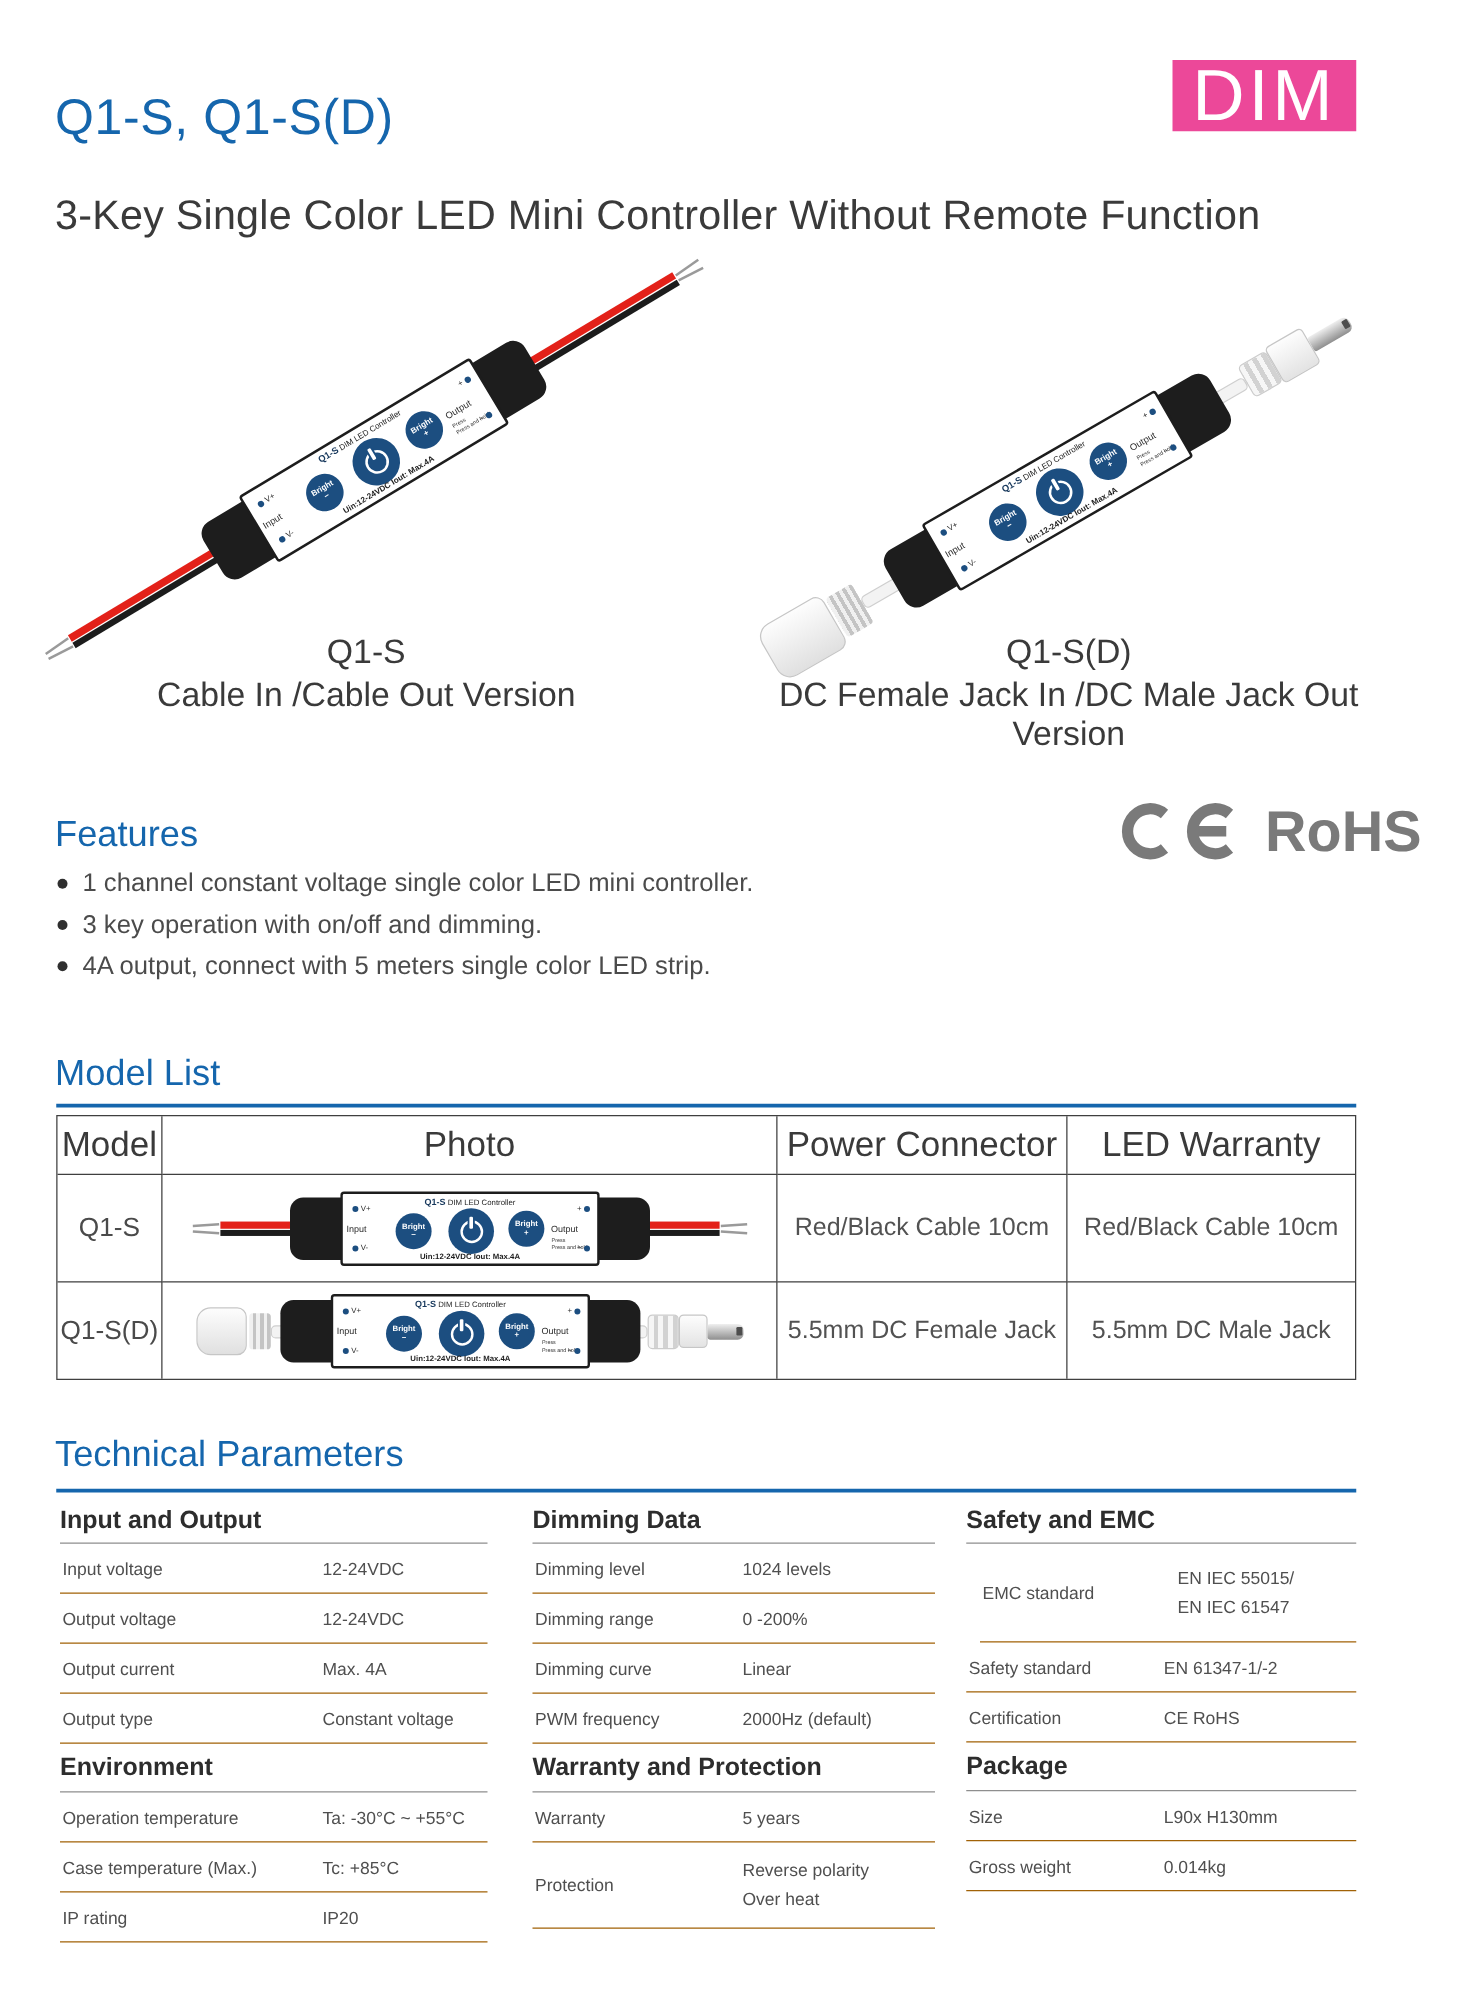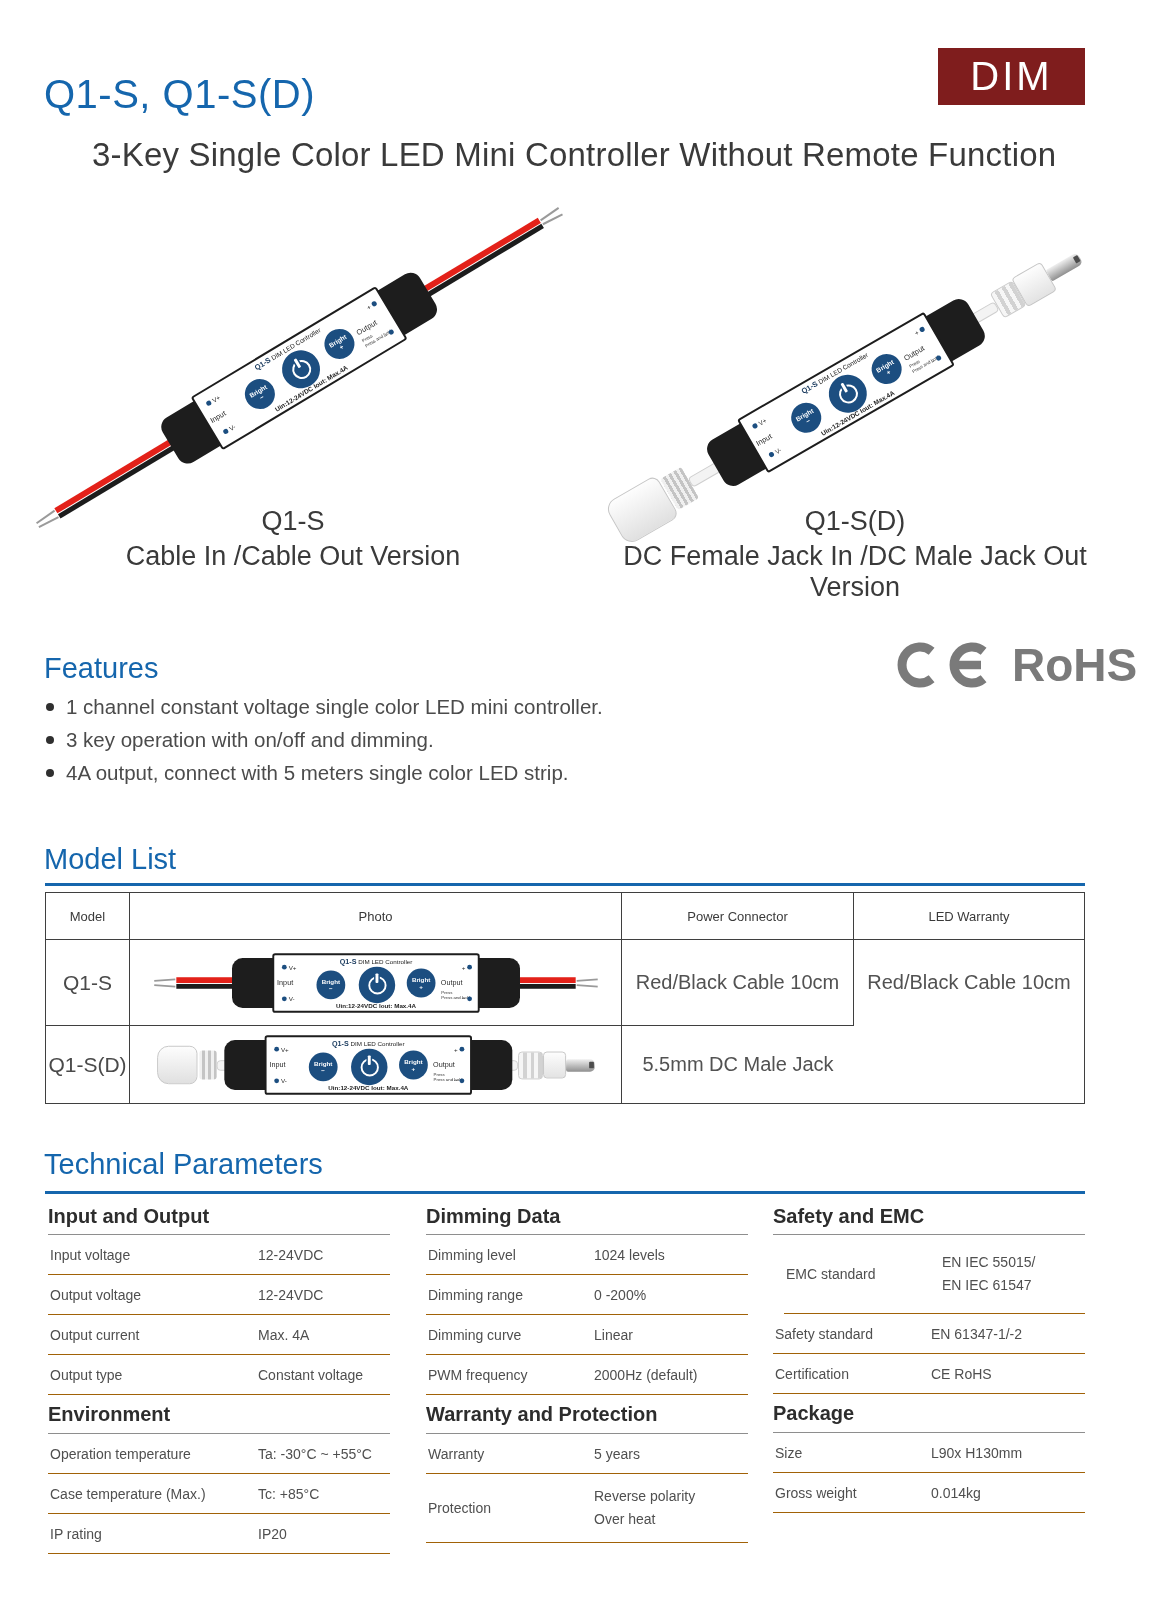--- a/index.html
+++ b/index.html
@@ -1,23 +1,23 @@
 <!DOCTYPE html>
 <html><head>
 <meta charset="utf-8">
 <style>
   html,body{margin:0;padding:0;background:#fff;}
   body{width:1170px;height:1613px;position:relative;font-family:"Liberation Sans",sans-serif;overflow:hidden;}
 
   
-  .dim-badge{position:absolute;left:938px;top:48px;width:147px;height:57px;background:#7f1d1d;
-    display:flex;align-items:center;justify-content:center;color:#fff;font-size:40px;
+  .dim-badge{position:absolute;left:938px;top:48px;width:147px;height:57px;background:#ec4899;
+    display:flex;align-items:center;justify-content:center;color:#fff;font-size:58px;
     letter-spacing:3px;font-weight:400;}
   .page-title{position:absolute;left:44px;top:72px;font-size:40px;color:#1566ad;letter-spacing:.5px;}
-  .page-subtitle{position:absolute;left:44px;top:136px;font-size:33px;color:#3a3a3a;letter-spacing:.2px;margin-left:48px;}
+  .page-subtitle{position:absolute;left:44px;top:153px;font-size:33px;color:#3a3a3a;letter-spacing:.2px;}
 
   
   .device{position:relative;width:300px;height:62px;flex:0 0 auto;z-index:2;margin:0 -8px;}
   .dev-body{position:absolute;left:0;top:5px;right:0;bottom:5px;background:#1d1d1d;border-radius:11px;}
   .dev-face{position:absolute;left:42px;right:42px;top:0;bottom:0;background:#fff;
     border:2px solid #1d1d1d;border-radius:3px;}
   .dev-title{position:absolute;top:2px;left:0;right:0;text-align:center;font-size:6.5px;color:#1d1d1d;white-space:nowrap;}
   .dev-title .dev-model{font-weight:bold;font-size:7.5px;color:#17385c;}
   .dev-pin{position:absolute;font-size:6.5px;color:#2a2a2a;display:flex;align-items:center;gap:2px;white-space:nowrap;}
   .dot{width:5px;height:5px;background:#1c4e80;border-radius:50%;display:inline-block;}
@@ -86,21 +86,21 @@
   .certs{position:absolute;left:896px;top:638px;display:flex;align-items:center;gap:20px;color:#7a7a7a;}
   .rohs-text{font-size:46px;font-weight:bold;letter-spacing:0;}
 
   
   .blue-rule{position:absolute;left:45px;width:1040px;height:3px;background:#1566ad;}
   .model-table{position:absolute;left:45px;top:892px;width:1040px;border:1.5px solid #3f3f3f;
     display:grid;grid-template-columns:84px 492px 232px 1fr;grid-template-rows:46px 86px 78px;box-sizing:border-box;}
   .tc{border-right:1.5px solid #3f3f3f;border-top:1.5px solid #3f3f3f;display:flex;align-items:center;
     justify-content:center;overflow:hidden;}
   .tc.r0{border-top:none;} .tc.lastcol{border-right:none;}
-  .th{font-size:13px;color:#3a3a3a;}
+  .th{font-size:28px;color:#3a3a3a;}
   .td-model{font-size:21px;color:#4a4a4a;}
   .td-conn{font-size:20px;color:#525252;}
   .photo-asm{display:flex;align-items:center;transform:scale(.96);}
 
   
   .spec-col{position:absolute;top:1198px;}
   .spec-title{height:36px;border-bottom:1px solid #8e8e8e;display:flex;align-items:center;
     font-weight:bold;font-size:20px;color:#2d2d2d;}
   .spec-title.t2{height:38px;}
   .spec-row{height:39px;border-bottom:1px solid #a16207;position:relative;font-size:14px;color:#4f4f4f;}
@@ -391,20 +391,21 @@
   </div>
 </span>
         <span class="wcable" style="width:12px;"></span>
         <span class="mplug">
             <span class="mp-ribs"></span>
             <span class="mp-body" style="width:22px;height:26px;"></span>
             <span class="mp-tip" style="width:30px;"></span>
           </span>
       </div>
     </div>
+    <div class="tc td-conn">5.5mm DC Female Jack</div>
     <div class="tc td-conn lastcol">5.5mm DC Male Jack</div>
   </div>
 
   <div class="sec-heading" style="left:44px;top:1148px;">Technical Parameters</div>
   <div class="blue-rule" style="top:1191px;"></div>
 
   <div class="spec-col" style="left:48px;width:342px;--valx:210px;">
     <div class="spec-title">Input and Output</div>
     <div class="spec-row">
       <span class="lab">Input voltage</span>

